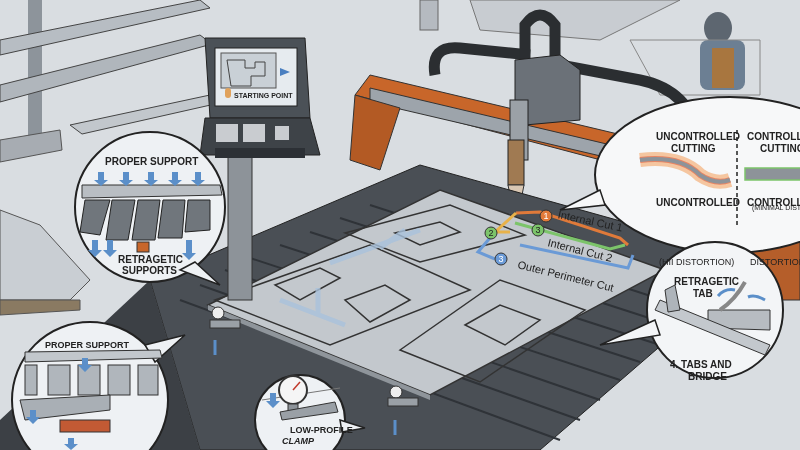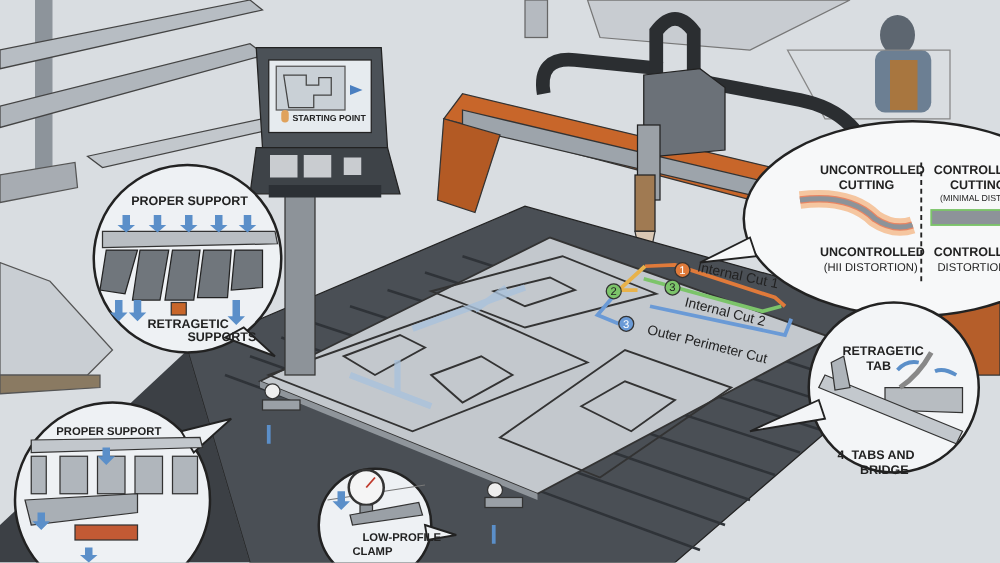--- a/index.html
+++ b/index.html
@@ -1,19 +1,19 @@
 <!DOCTYPE html>
 <html><head>
 <meta charset="utf-8">
 <style>
   html,body{margin:0;padding:0;}
   body{width:800px;height:450px;overflow:hidden;background:#d9dde1;font-family:"Liberation Sans",sans-serif;position:relative;}
   svg{position:absolute;left:0;top:0;}
   .lbl{position:absolute;font-family:"Liberation Sans",sans-serif;font-weight:bold;color:#222;text-align:left;line-height:1.05;white-space:nowrap;}
-  .small{font-weight:normal;}
+  .small{font-weight:normal;margin-top:48px;}
   .cut{position:absolute;font-family:"Liberation Sans",sans-serif;color:#222;font-size:11px;white-space:nowrap;transform-origin:left center;}
 </style>
 </head>
 <body>
 
 <svg width="800" height="450" viewBox="0 0 800 450">
 
   <rect x="0" y="0" width="800" height="450" fill="#d9dde1"></rect>
 
   <g>
@@ -209,38 +209,38 @@
     <rect x="288" y="404" width="10" height="8" fill="#8d9399" stroke="#333"></rect>
     <polygon points="280,412 335,402 338,412 282,420" fill="#9aa0a6" stroke="#333"></polygon>
     <polygon points="270,393 276,393 276,401 280,401 273,408 266,401 270,401" fill="#5b8fc9"></polygon>
   </g>
 </svg>
 
 <div class="lbl" style="left:234px;top:92px;font-size:7px;">STARTING POINT</div>
 
 <div class="lbl" style="left:105px;top:157px;font-size:10px;">PROPER SUPPORT</div>
 <div class="lbl" style="left:118px;top:255px;font-size:10px;">RETRAGETIC</div>
-<div class="lbl" style="left:122px;top:266px;font-size:10px;margin-left:28px;">SUPPORTS</div>
+<div class="lbl" style="left:122px;top:266px;font-size:10px;">SUPPORTS</div>
 
 <div class="lbl" style="left:45px;top:341px;font-size:9px;">PROPER SUPPORT</div>
 
 <div class="lbl" style="left:656px;top:132px;font-size:10px;">UNCONTROLLED</div>
 <div class="lbl" style="left:671px;top:144px;font-size:10px;">CUTTING</div>
 <div class="lbl" style="left:656px;top:198px;font-size:10px;">UNCONTROLLED</div>
 <div class="lbl small" style="left:659px;top:210px;font-size:9px;">(HII DISTORTION)</div>
 
 <div class="lbl" style="left:747px;top:132px;font-size:10px;">CONTROLLED</div>
 <div class="lbl" style="left:760px;top:144px;font-size:10px;">CUTTING</div>
 <div class="lbl small" style="left:752px;top:156px;font-size:7px;">(MINIMAL DISTORTION)</div>
 <div class="lbl" style="left:747px;top:198px;font-size:10px;">CONTROLLED</div>
 <div class="lbl small" style="left:750px;top:210px;font-size:9px;">DISTORTION</div>
 
 <div class="lbl" style="left:674px;top:277px;font-size:10px;">RETRAGETIC</div>
 <div class="lbl" style="left:693px;top:289px;font-size:10px;">TAB</div>
 <div class="lbl" style="left:670px;top:360px;font-size:10px;">4. TABS AND</div>
 <div class="lbl" style="left:688px;top:372px;font-size:10px;">BRIDGE</div>
 
 <div class="lbl" style="left:262px;top:426px;font-size:9px;padding-left:28px;">LOW-PROFILE</div>
-<div class="lbl" style="left:282px;top:437px;font-size:9px;">CLAMP</div>
+<div class="lbl" style="left:282px;top:437px;font-size:9px;font-style:italic;">CLAMP</div>
 
 <div class="cut" style="left:558px;top:208px;transform:rotate(12deg);">Internal Cut 1</div>
 <div class="cut" style="left:548px;top:236px;transform:rotate(14deg);">Internal Cut 2</div>
 <div class="cut" style="left:518px;top:258px;transform:rotate(14deg);">Outer Perimeter Cut</div>
 
 </body></html>

